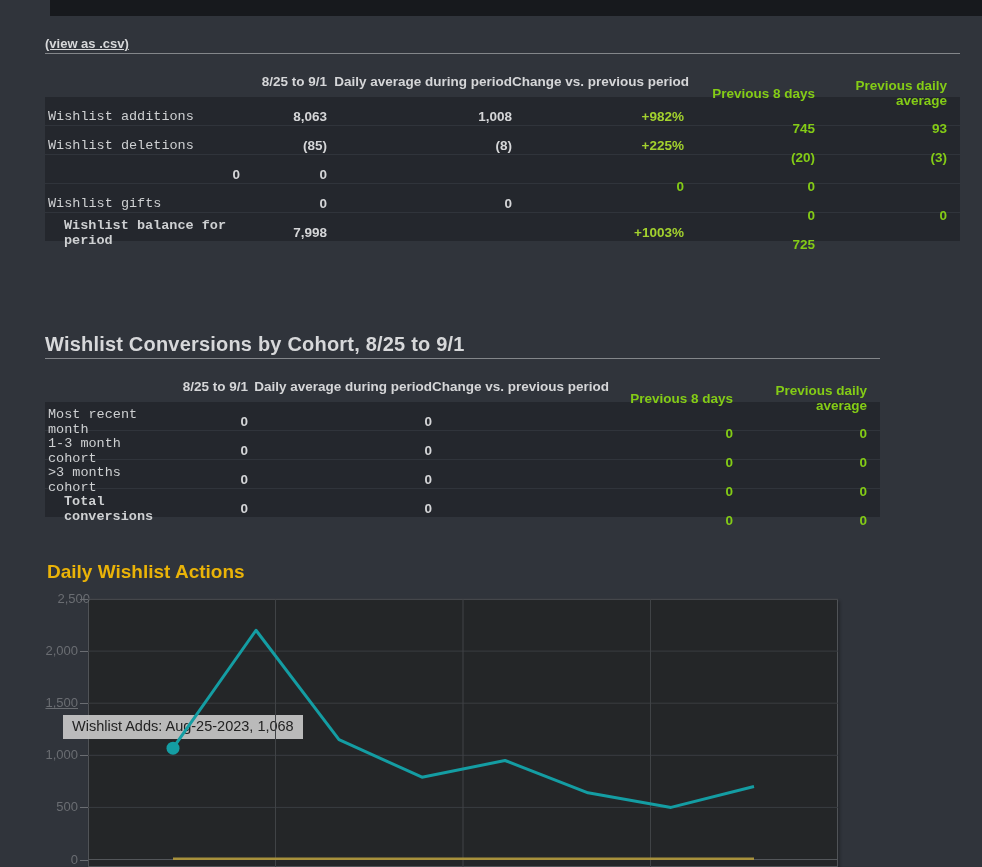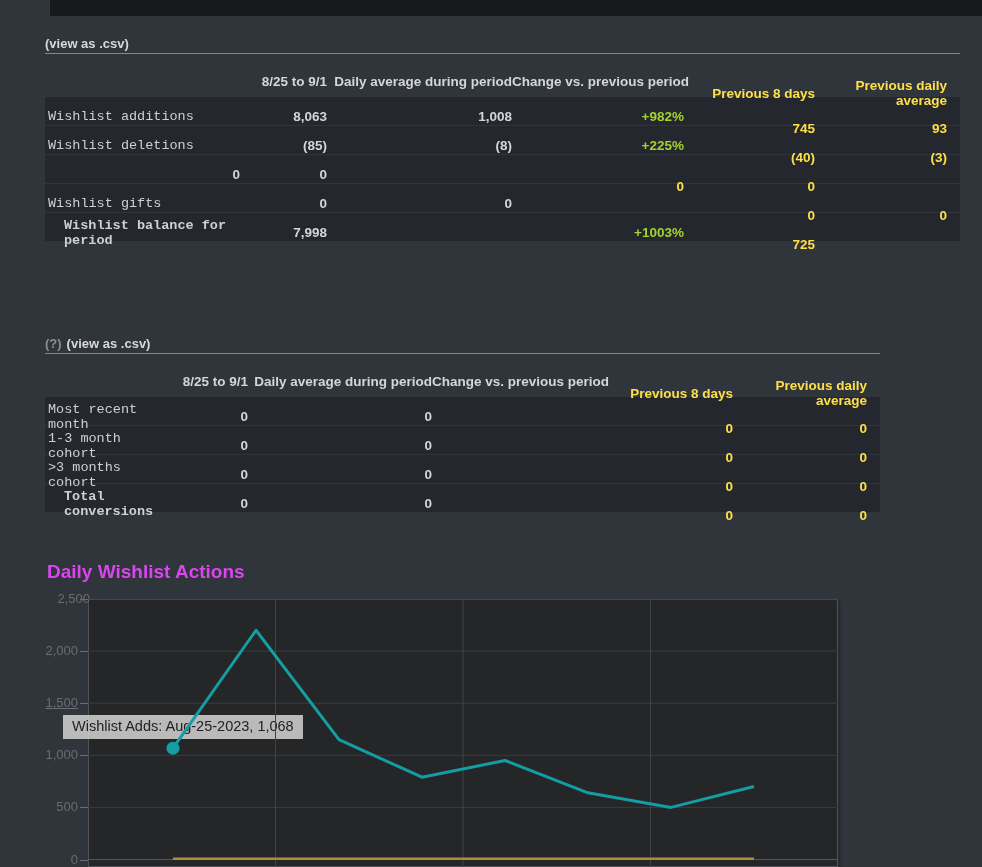--- a/index.html
+++ b/index.html
@@ -6,44 +6,44 @@
   body{
     width:982px;height:867px;position:relative;overflow:hidden;
     background:#30343b;
     font-family:"Liberation Sans","DejaVu Sans",sans-serif;
     -webkit-font-smoothing:antialiased;
   }
   .top-strip{position:absolute;left:50px;top:0;right:0;height:16px;background:#17191d;}
   .section{position:absolute;left:45px;}
   h1{margin:0;font-size:20px;line-height:26px;font-weight:bold;color:#d7d8da;letter-spacing:.2px;}
   .linkline{margin-top:4px;font-size:13px;line-height:17px;font-weight:bold;color:#d7d8da;}
-  .csv-link{color:#d7d8da;cursor:pointer;}
+  .csv-link{color:#d7d8da;text-decoration:underline;cursor:pointer;}
   .help-link{color:#8b8e93;text-decoration:none;cursor:pointer;margin-right:5px;}
   .hr{height:1px;background:#83868a;margin-top:1px;}
   
   .tbl{box-sizing:border-box;}
   .t1{width:915px;}
   .t2{width:835px;}
   .thead,.trow{display:grid;box-sizing:border-box;padding-right:13px;}
   .t1 .thead,.t1 .trow{grid-template-columns:195px 87px 185px 172px 131px 132px;width:915px;}
   .t2 .thead,.t2 .trow{grid-template-columns:125px 78px 184px 171px 130px 134px;width:835px;}
   .thead{height:43px;align-items:center;}
   .trow{height:28px;align-items:center;background:#24272d;margin-bottom:1px;}
   .trow.total{margin-top:1px;}
   .c{font-size:13.5px;color:#d5d6d8;}
   .c.label{text-align:left;padding-left:3px;color:#ced0d2;font-family:Liberation Mono, monospace;}
   .c.val{text-align:right;font-weight:600;}
   .c.hd{text-align:right;font-weight:bold;white-space:nowrap;color:#d5d6d8;}
   .c.hd.wrap{white-space:normal;line-height:15px;}
-  .c.gray{color:#fde047;margin-top:24px;}
+  .c.gray{color:#84cc16;margin-top:24px;}
   .c.green{color:#a3d22e;margin-left:25px;}
   .trow.total .c{font-weight:bold;}
   .trow.total .c.label{font-weight:bold;padding-left:19px;}
   
-  .chart-title{position:absolute;left:47px;top:561px;font-size:19px;font-weight:bold;color:#d946ef;}
+  .chart-title{position:absolute;left:47px;top:561px;font-size:19px;font-weight:bold;color:#eab308;}
   #chart-area{position:absolute;left:0;top:599px;width:982px;height:268px;}
   #plot-bg{position:absolute;left:88px;top:0;width:750px;height:268px;background:#242628;border:1px solid #505357;box-sizing:border-box;z-index:1;box-shadow:2px 2px 3px rgba(0,0,0,.25);}
   #chart-tooltip{position:absolute;left:63px;top:116px;z-index:2;background:rgba(198,198,198,0.93);color:#222;font-size:14.5px;line-height:17px;padding:3px 9px 4px 9px;white-space:nowrap;}
   #chart-svg{position:absolute;left:88px;top:0;z-index:3;overflow:visible;}
   .ylabel{position:absolute;left:0;width:78px;text-align:right;font-size:13px;line-height:16px;color:#6a6d72;z-index:1;}
   .ytick{position:absolute;left:80px;width:8px;height:1px;background:#6a6d72;z-index:1;}
 </style>
 </head>
 <body>
 
@@ -70,21 +70,21 @@
       <div class="c val">1,008</div>
       <div class="c val green">+982%</div>
       <div class="c val gray">745</div>
       <div class="c val gray">93</div>
     </div>
     <div class="trow">
       <div class="c label">Wishlist deletions</div>
       <div class="c val">(85)</div>
       <div class="c val">(8)</div>
       <div class="c val green">+225%</div>
-      <div class="c val gray">(40)</div>
+      <div class="c val gray">(20)</div>
       <div class="c val gray">(3)</div>
     </div>
     <div class="trow">
       <div class="c val">0</div>
       <div class="c val">0</div>
       <div class="c val green"></div>
       <div class="c val gray">0</div>
       <div class="c val gray">0</div>
     </div>
     <div class="trow">
@@ -100,23 +100,21 @@
       <div class="c val">7,998</div>
       <div class="c val"></div>
       <div class="c val green">+1003%</div>
       <div class="c val gray">725</div>
       <div class="c val gray"></div>
     </div>
   </div>
 </div>
 
 <div class="section" style="top:331px;">
-  <div class="linkline">
-    <a class="help-link">(?)</a><a class="csv-link">(view as .csv)</a>
-  </div>
+  <h1>Wishlist Conversions by Cohort, 8/25 to 9/1</h1>
   <div class="hr t2"></div>
 
   <div class="tbl t2">
     <div class="thead">
       <div class="c label"></div>
       <div class="c hd">8/25 to 9/1</div>
       <div class="c hd">Daily average during period</div>
       <div class="c hd">Change vs. previous period</div>
       <div class="c hd gray">Previous 8 days</div>
       <div class="c hd gray wrap">Previous daily average</div>

